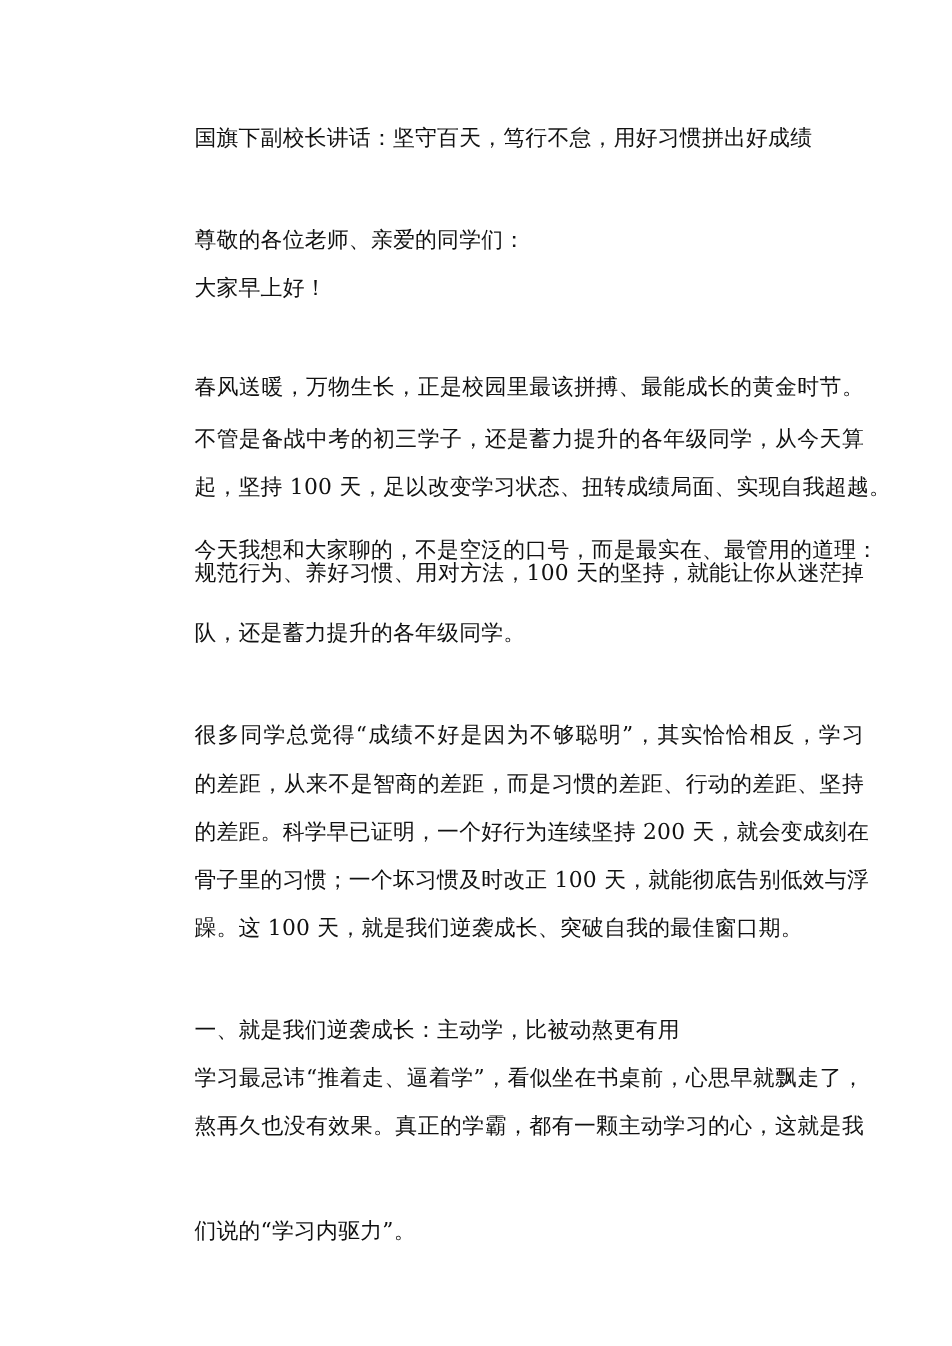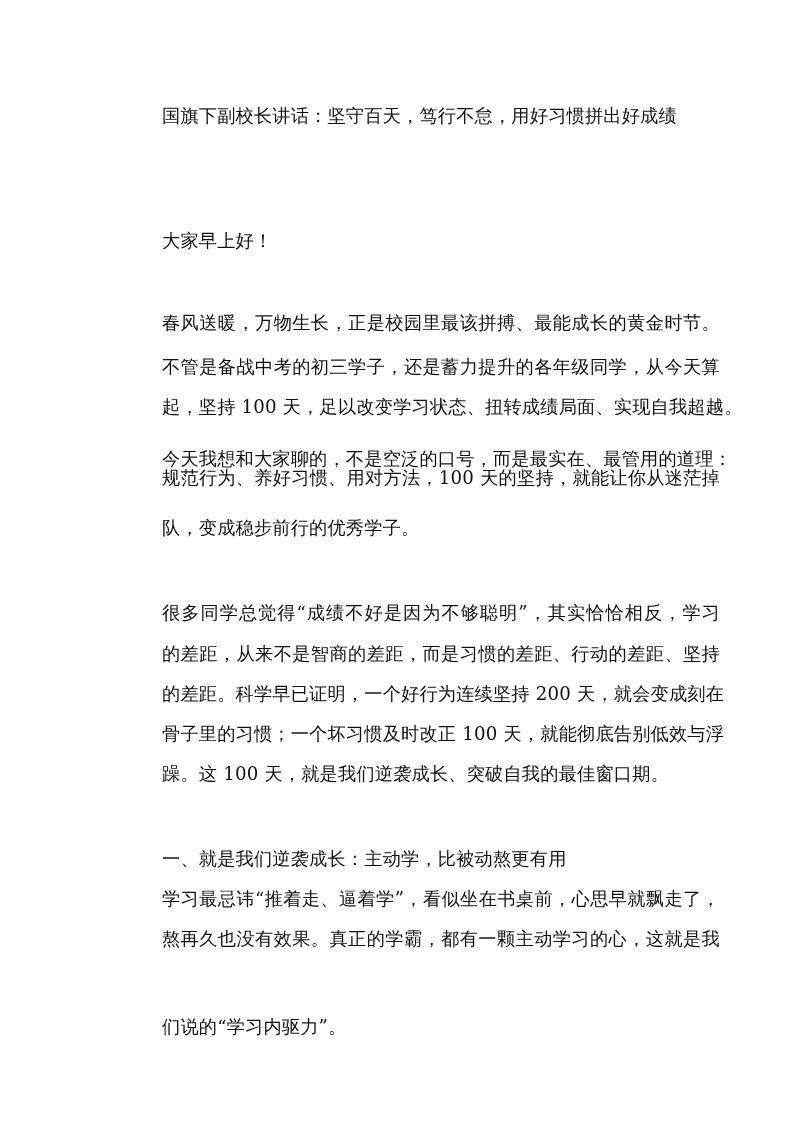--- a/index.html
+++ b/index.html
@@ -9,29 +9,30 @@
   .line { position: absolute; left: 118px; font-size: 18.2px; line-height: 22px; white-space: nowrap;
           letter-spacing: 0.2px; margin-left: 44px; }
   .just { width: 558px; text-align: justify; text-align-last: justify; }
 </style>
 </head>
 <body>
 
 <div class="page">
   <div class="line" style="top:105px">国旗下副校长讲话：坚守百天，笃行不怠，用好习惯拼出好成绩</div>
 
+  <div class="line" style="top:190px">尊敬的各位老师、亲爱的同学们：</div>
   <div class="line" style="top:230px">大家早上好！</div>
 
   <div>
     <div class="line just" style="top:312px">春风送暖，万物生长，正是校园里最该拼搏、最能成长的黄金时节。</div>
     <div class="line just" style="top:356px">不管是备战中考的初三学子，还是蓄力提升的各年级同学，从今天算</div>
     <div class="line just" style="top:396px">起，坚持 100 天，足以改变学习状态、扭转成绩局面、实现自我超越。</div>
     <div class="line just" style="top:448px">今天我想和大家聊的，不是空泛的口号，而是最实在、最管用的道理：</div>
     <div class="line just" style="top:467px">规范行为、养好习惯、用对方法，100 天的坚持，就能让你从迷茫掉</div>
-    <div class="line" style="top:517px">队，变成稳步前行的优秀学子。</div>
+    <div class="line" style="top:517px">队，还是蓄力提升的各年级同学。</div>
   </div>
 
   <div>
     <div class="line just" style="top:602px">很多同学总觉得“成绩不好是因为不够聪明”，其实恰恰相反，学习</div>
     <div class="line just" style="top:643px">的差距，从来不是智商的差距，而是习惯的差距、行动的差距、坚持</div>
     <div class="line just" style="top:683px">的差距。科学早已证明，一个好行为连续坚持 200 天，就会变成刻在</div>
     <div class="line just" style="top:723px">骨子里的习惯；一个坏习惯及时改正 100 天，就能彻底告别低效与浮</div>
     <div class="line" style="top:763px">躁。这 100 天，就是我们逆袭成长、突破自我的最佳窗口期。</div>
   </div>
 

